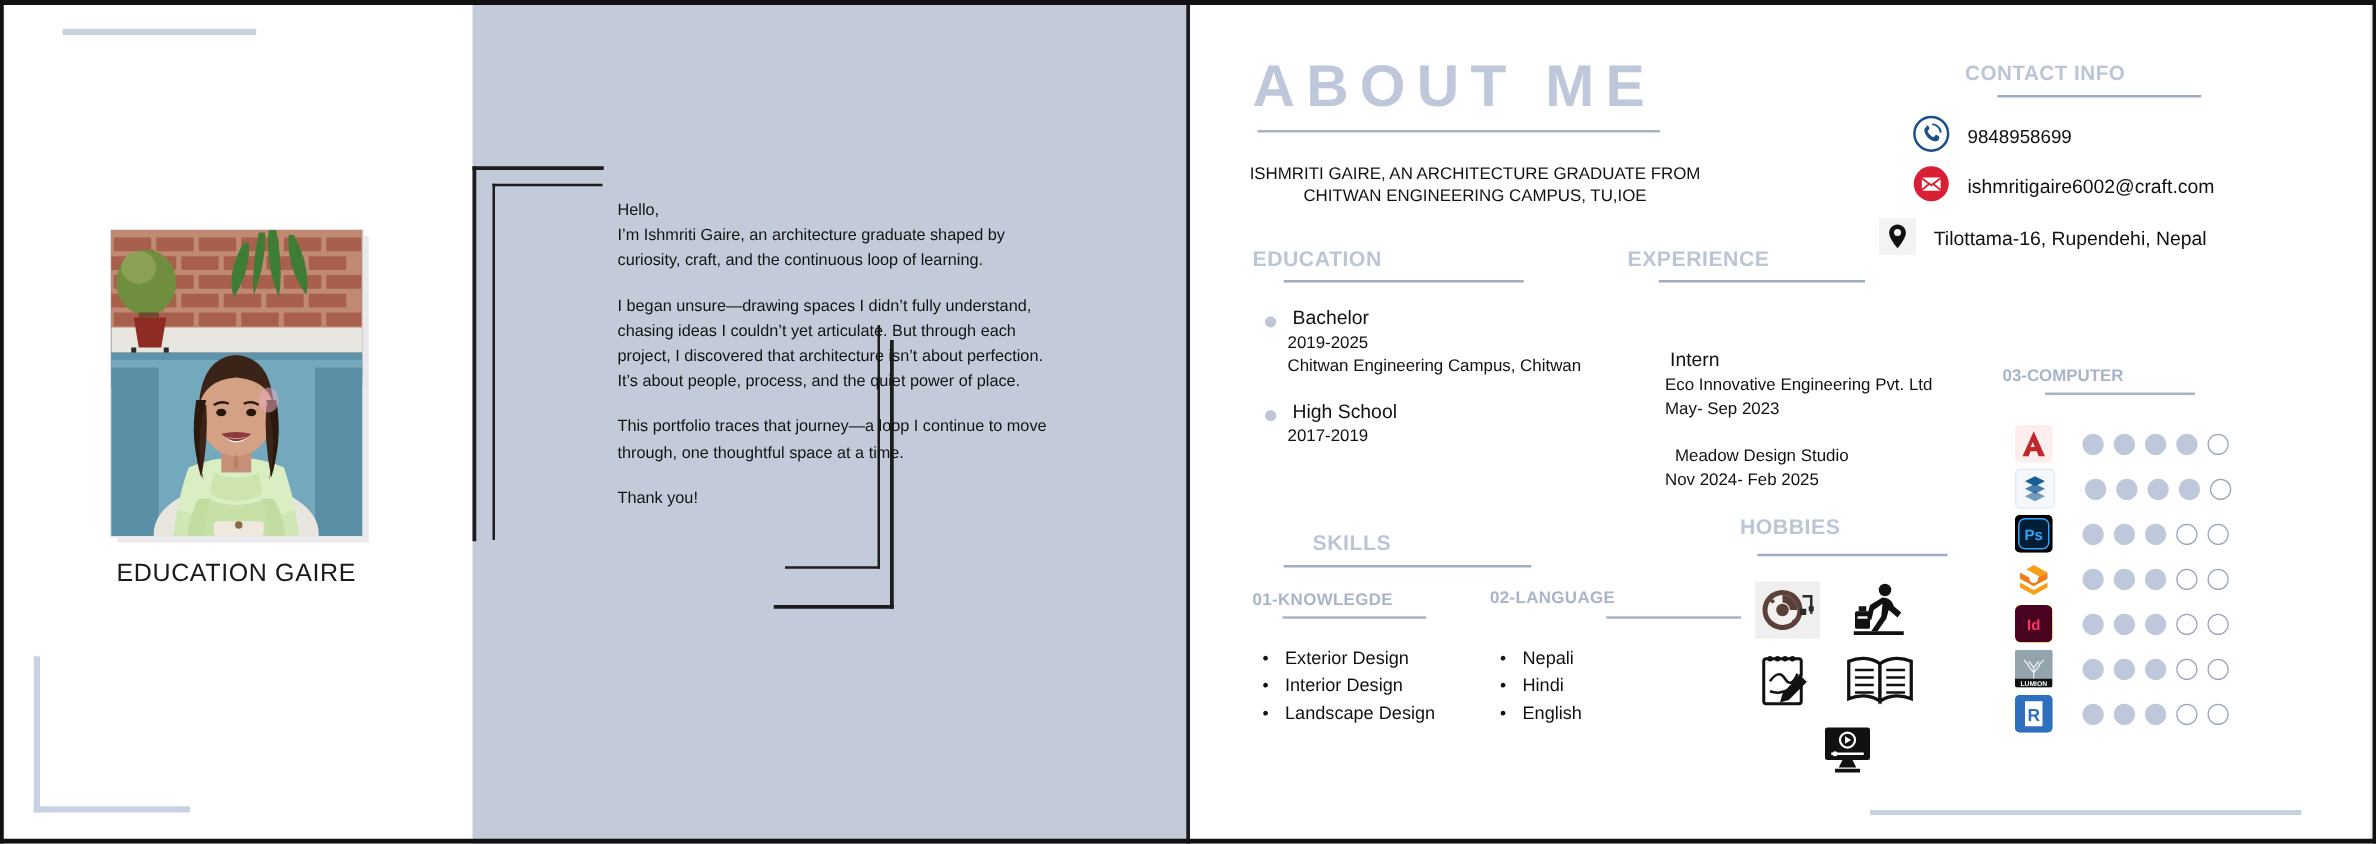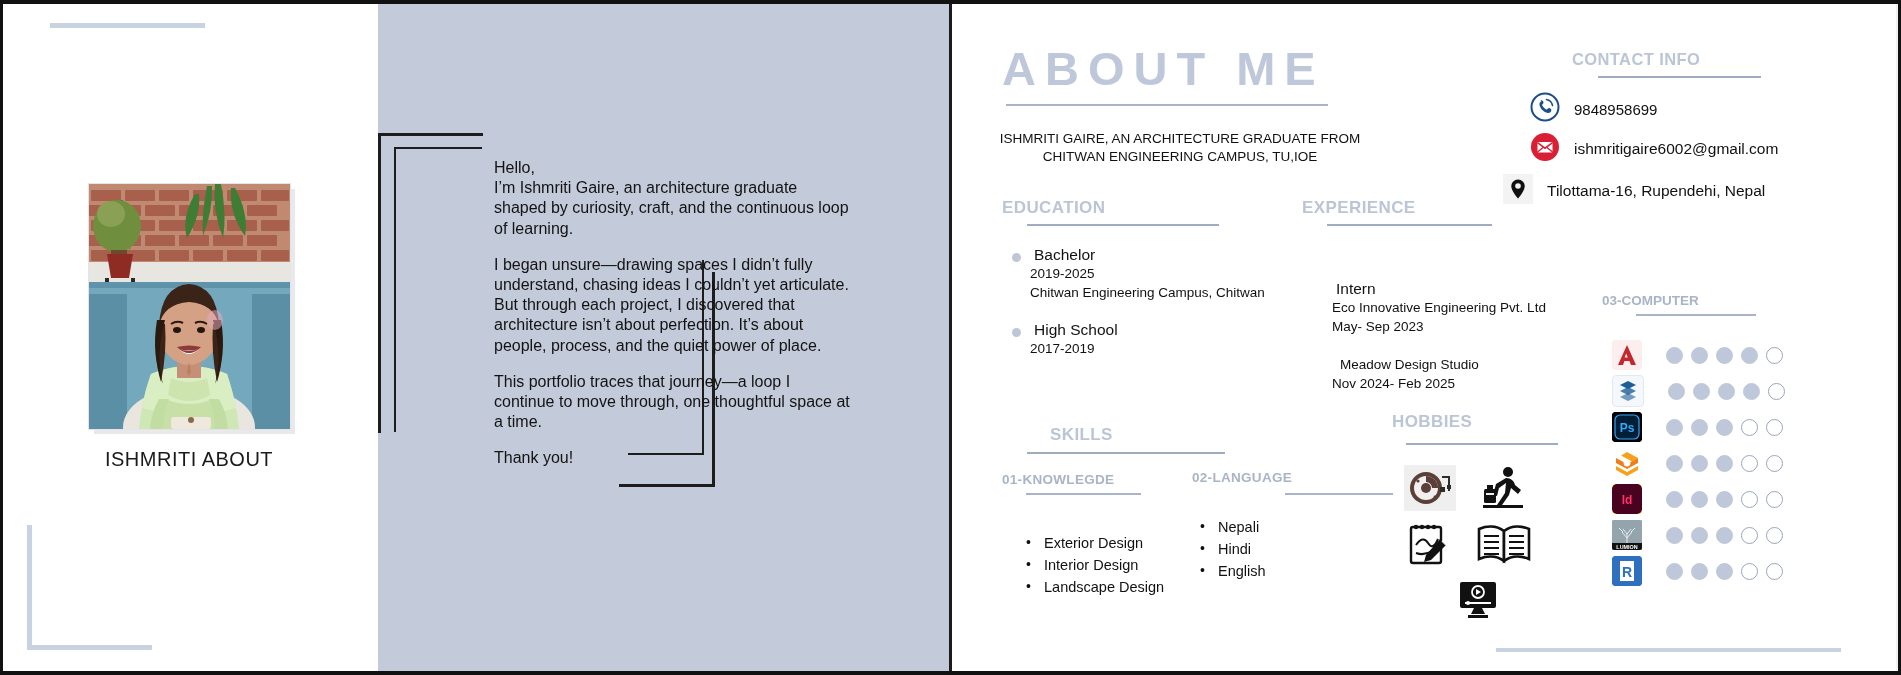--- a/index.html
+++ b/index.html
@@ -40,21 +40,21 @@
   .brk-br-inner .v{right:0;top:0;width:2px;height:195px;}
   .brk-br-inner .h{left:0;bottom:0;width:76px;height:2px;}
 
   
   .photo-shadow{position:absolute;left:94px;top:189px;width:201px;height:245px;background:#e9e9ec;}
   .photo-frame{position:absolute;left:88px;top:183px;width:201px;height:245px;background:#fff;border:1px solid #e4e4e8;overflow:hidden;}
   .photo-canvas{position:absolute;inset:0;}
   .pname{position:absolute;left:0;top:448px;width:378px;text-align:center;font-size:20px;color:#1a1a1a;letter-spacing:.5px;}
 
   
-  .bio{position:absolute;left:494px;top:158px;width:358px;color:#131313;font-size:16px;line-height:20.2px;}
+  .bio{position:absolute;left:494px;top:158px;width:358px;color:#131313;font-size:13px;line-height:20.2px;}
   .bio p{margin:0 0 16px 0;}
   .bio p:last-child{margin-bottom:0;}
 
   
   .about-title{position:absolute;left:1002px;top:45px;font-size:47px;font-weight:bold;letter-spacing:9px;color:#bfc8da;line-height:1;}
   .about-rule{position:absolute;left:1006px;top:104px;width:322px;height:2px;background:#aab4c7;}
   .tagline{position:absolute;left:990px;top:130px;width:380px;text-align:center;font-size:13.5px;line-height:18px;color:#111;}
 
   .sec-head{position:absolute;font-size:17px;font-weight:bold;color:#bcc5d6;letter-spacing:.4px;}
   .sec-rule{position:absolute;height:2px;background:#9facc2;}
@@ -81,21 +81,21 @@
   
   .skl-head{left:1002px;top:425px;margin-left:48px;}
   .skl-rule{left:1027px;top:452px;width:198px;}
   .kn-head{left:1002px;top:472px;}
   .kn-rule{left:1026px;top:493px;width:115px;}
   .ln-head{left:1192px;top:470px;}
   .ln-rule{left:1285px;top:493px;width:108px;}
   .bullets{position:absolute;font-size:14.5px;color:#111;line-height:22px;}
   .bullets li{list-style:none;position:relative;padding-left:20px;}
   .bullets li::before{content:"\2022";position:absolute;left:2px;top:-1px;color:#111;font-size:14px;}
-  .kn-list{left:1008px;top:516px;margin:16px;padding:0;}
+  .kn-list{left:1008px;top:516px;margin:0;padding:0;}
   .ln-list{left:1198px;top:516px;margin:0;padding:0;}
 
   
   .hob-head{left:1392px;top:412px;}
   .hob-rule{left:1406px;top:443px;width:152px;}
   .hob-grid{position:absolute;left:1398px;top:462px;width:160px;}
   .hob-row{display:flex;gap:10px;align-items:flex-end;margin-bottom:4px;}
   .hob-ico{width:64px;height:52px;display:flex;align-items:center;justify-content:center;}
   .hob-row.center{justify-content:center;}
 
@@ -210,21 +210,21 @@
         <path d="M106 139 q6 -3 12 1" stroke="#2b190f" stroke-width="2" fill="none"></path>
         <path d="M90 165 q10 7 20 0 q-10 10 -20 0z" fill="#fff"></path>
         <path d="M88 163 q12 -3 24 0 q-12 12 -24 0z" fill="#8c3a3a"></path>
         <path d="M90 165 q10 4 20 0 q-10 3 -20 0z" fill="#fff"></path>
         <ellipse cx="126" cy="136" rx="8" ry="10" fill="#e3a9bd" opacity=".55"></ellipse>
         <path d="M100 178 l2 10 l-2 4 l-2 -4z" fill="#b7815f"></path>
         <rect x="82" y="233" width="40" height="12" rx="3" fill="#efe9dd"></rect>
         <circle cx="102" cy="236" r="3" fill="#8b6a4a"></circle>
       </svg>
     </div>
-    <div class="pname">ISHMRITI ABOUT</div>
+    <div class="pname">EDUCATION GAIRE</div>
   </div>
 
   <div class="panel-mid"></div>
 
   <div class="brk brk-tl-outer">
       <span class="v"></span>
       <span class="h"></span>
     </div>
   <div class="brk brk-tl-inner">
       <span class="v"></span>
@@ -271,21 +271,21 @@
 
   <div class="ci-row ci-2">
     <span>
       <svg width="30" height="30" viewBox="0 0 30 30">
           <circle cx="15" cy="15" r="14" fill="#d81f33"></circle>
           <rect x="7.5" y="10" width="15" height="10.5" rx="1" fill="#fff"></rect>
           <path d="M7.5 10.6l7.5 5.6 7.5-5.6" stroke="#d81f33" stroke-width="1.5" fill="none"></path>
           <path d="M7.5 20l5.6-4.6M22.5 20l-5.6-4.6" stroke="#d81f33" stroke-width="1.3" fill="none"></path>
         </svg>
     </span>
-    <span class="ci-txt">ishmritigaire6002@gmail.com</span>
+    <span class="ci-txt">ishmritigaire6002@craft.com</span>
   </div>
 
   <div class="ci-row ci-3">
     <span>
       <svg width="30" height="30" viewBox="0 0 30 30">
           <rect width="30" height="30" fill="#f3f3f3"></rect>
           <path d="M15 5.5c-3.7 0-6.7 3-6.7 6.7 0 4.9 6.7 12.3 6.7 12.3s6.7-7.4 6.7-12.3c0-3.7-3-6.7-6.7-6.7z" fill="#111"></path>
           <circle cx="15" cy="12" r="2.8" fill="#f3f3f3"></circle>
         </svg>
     </span>

